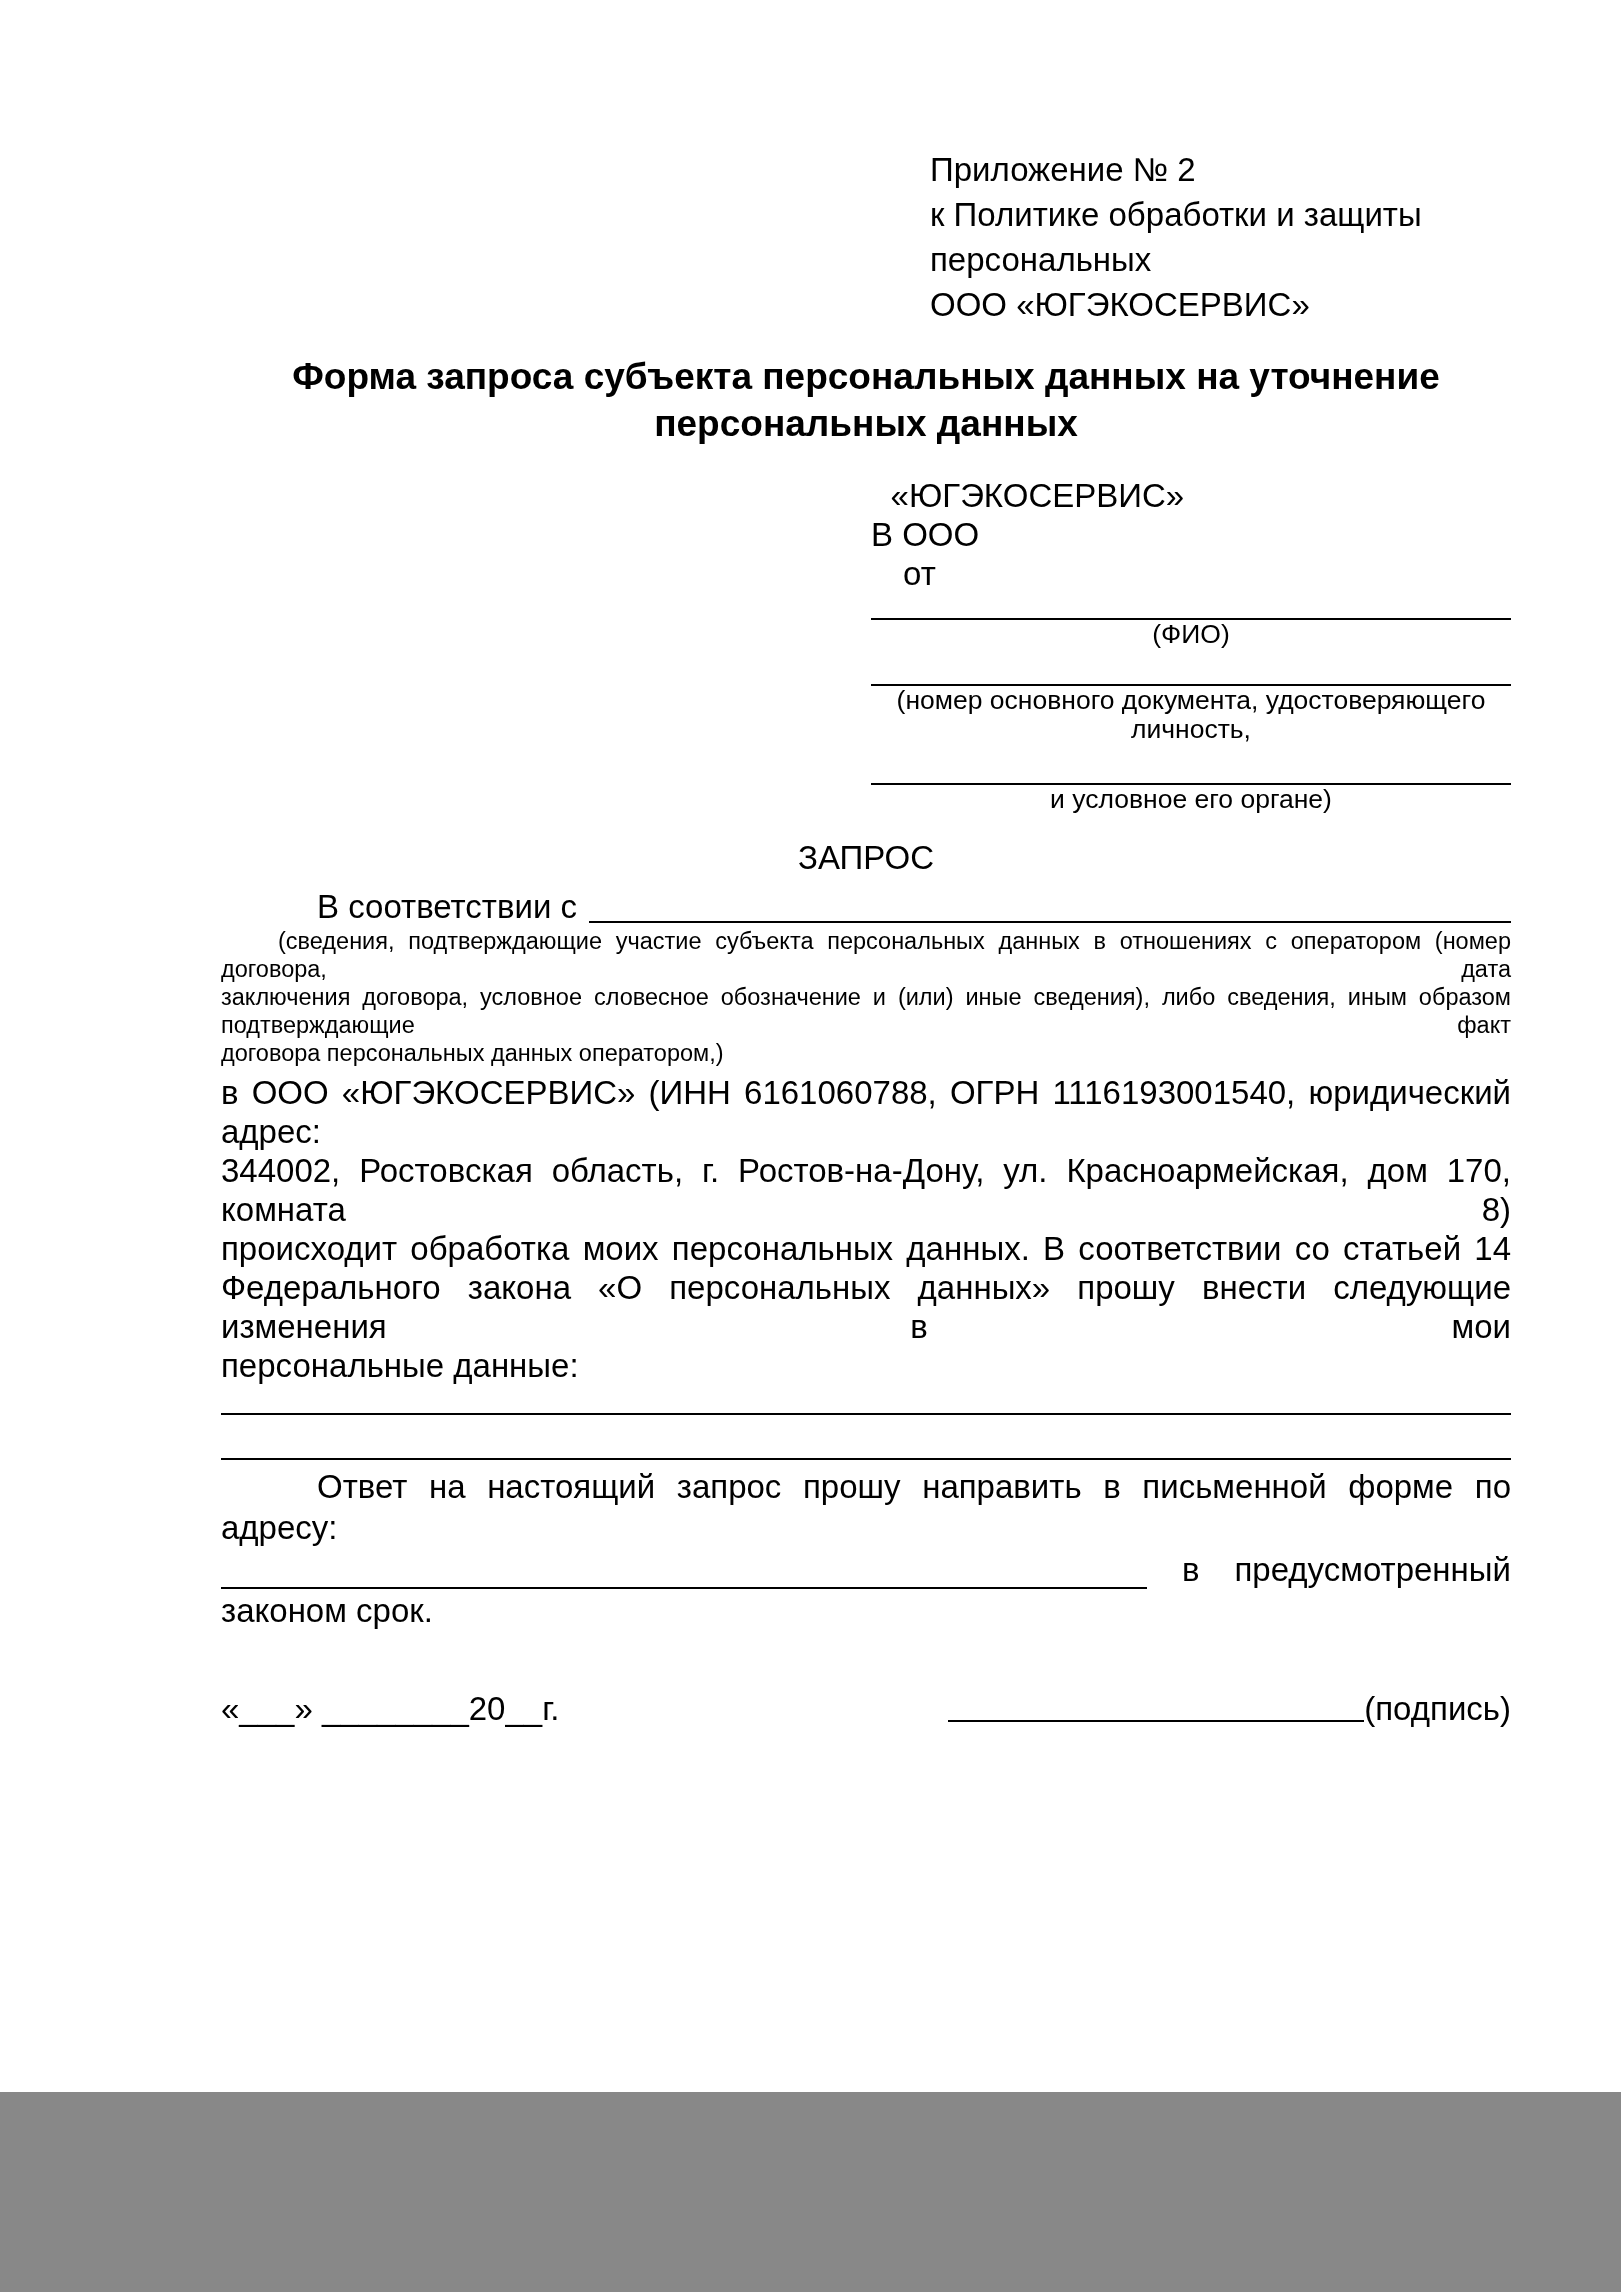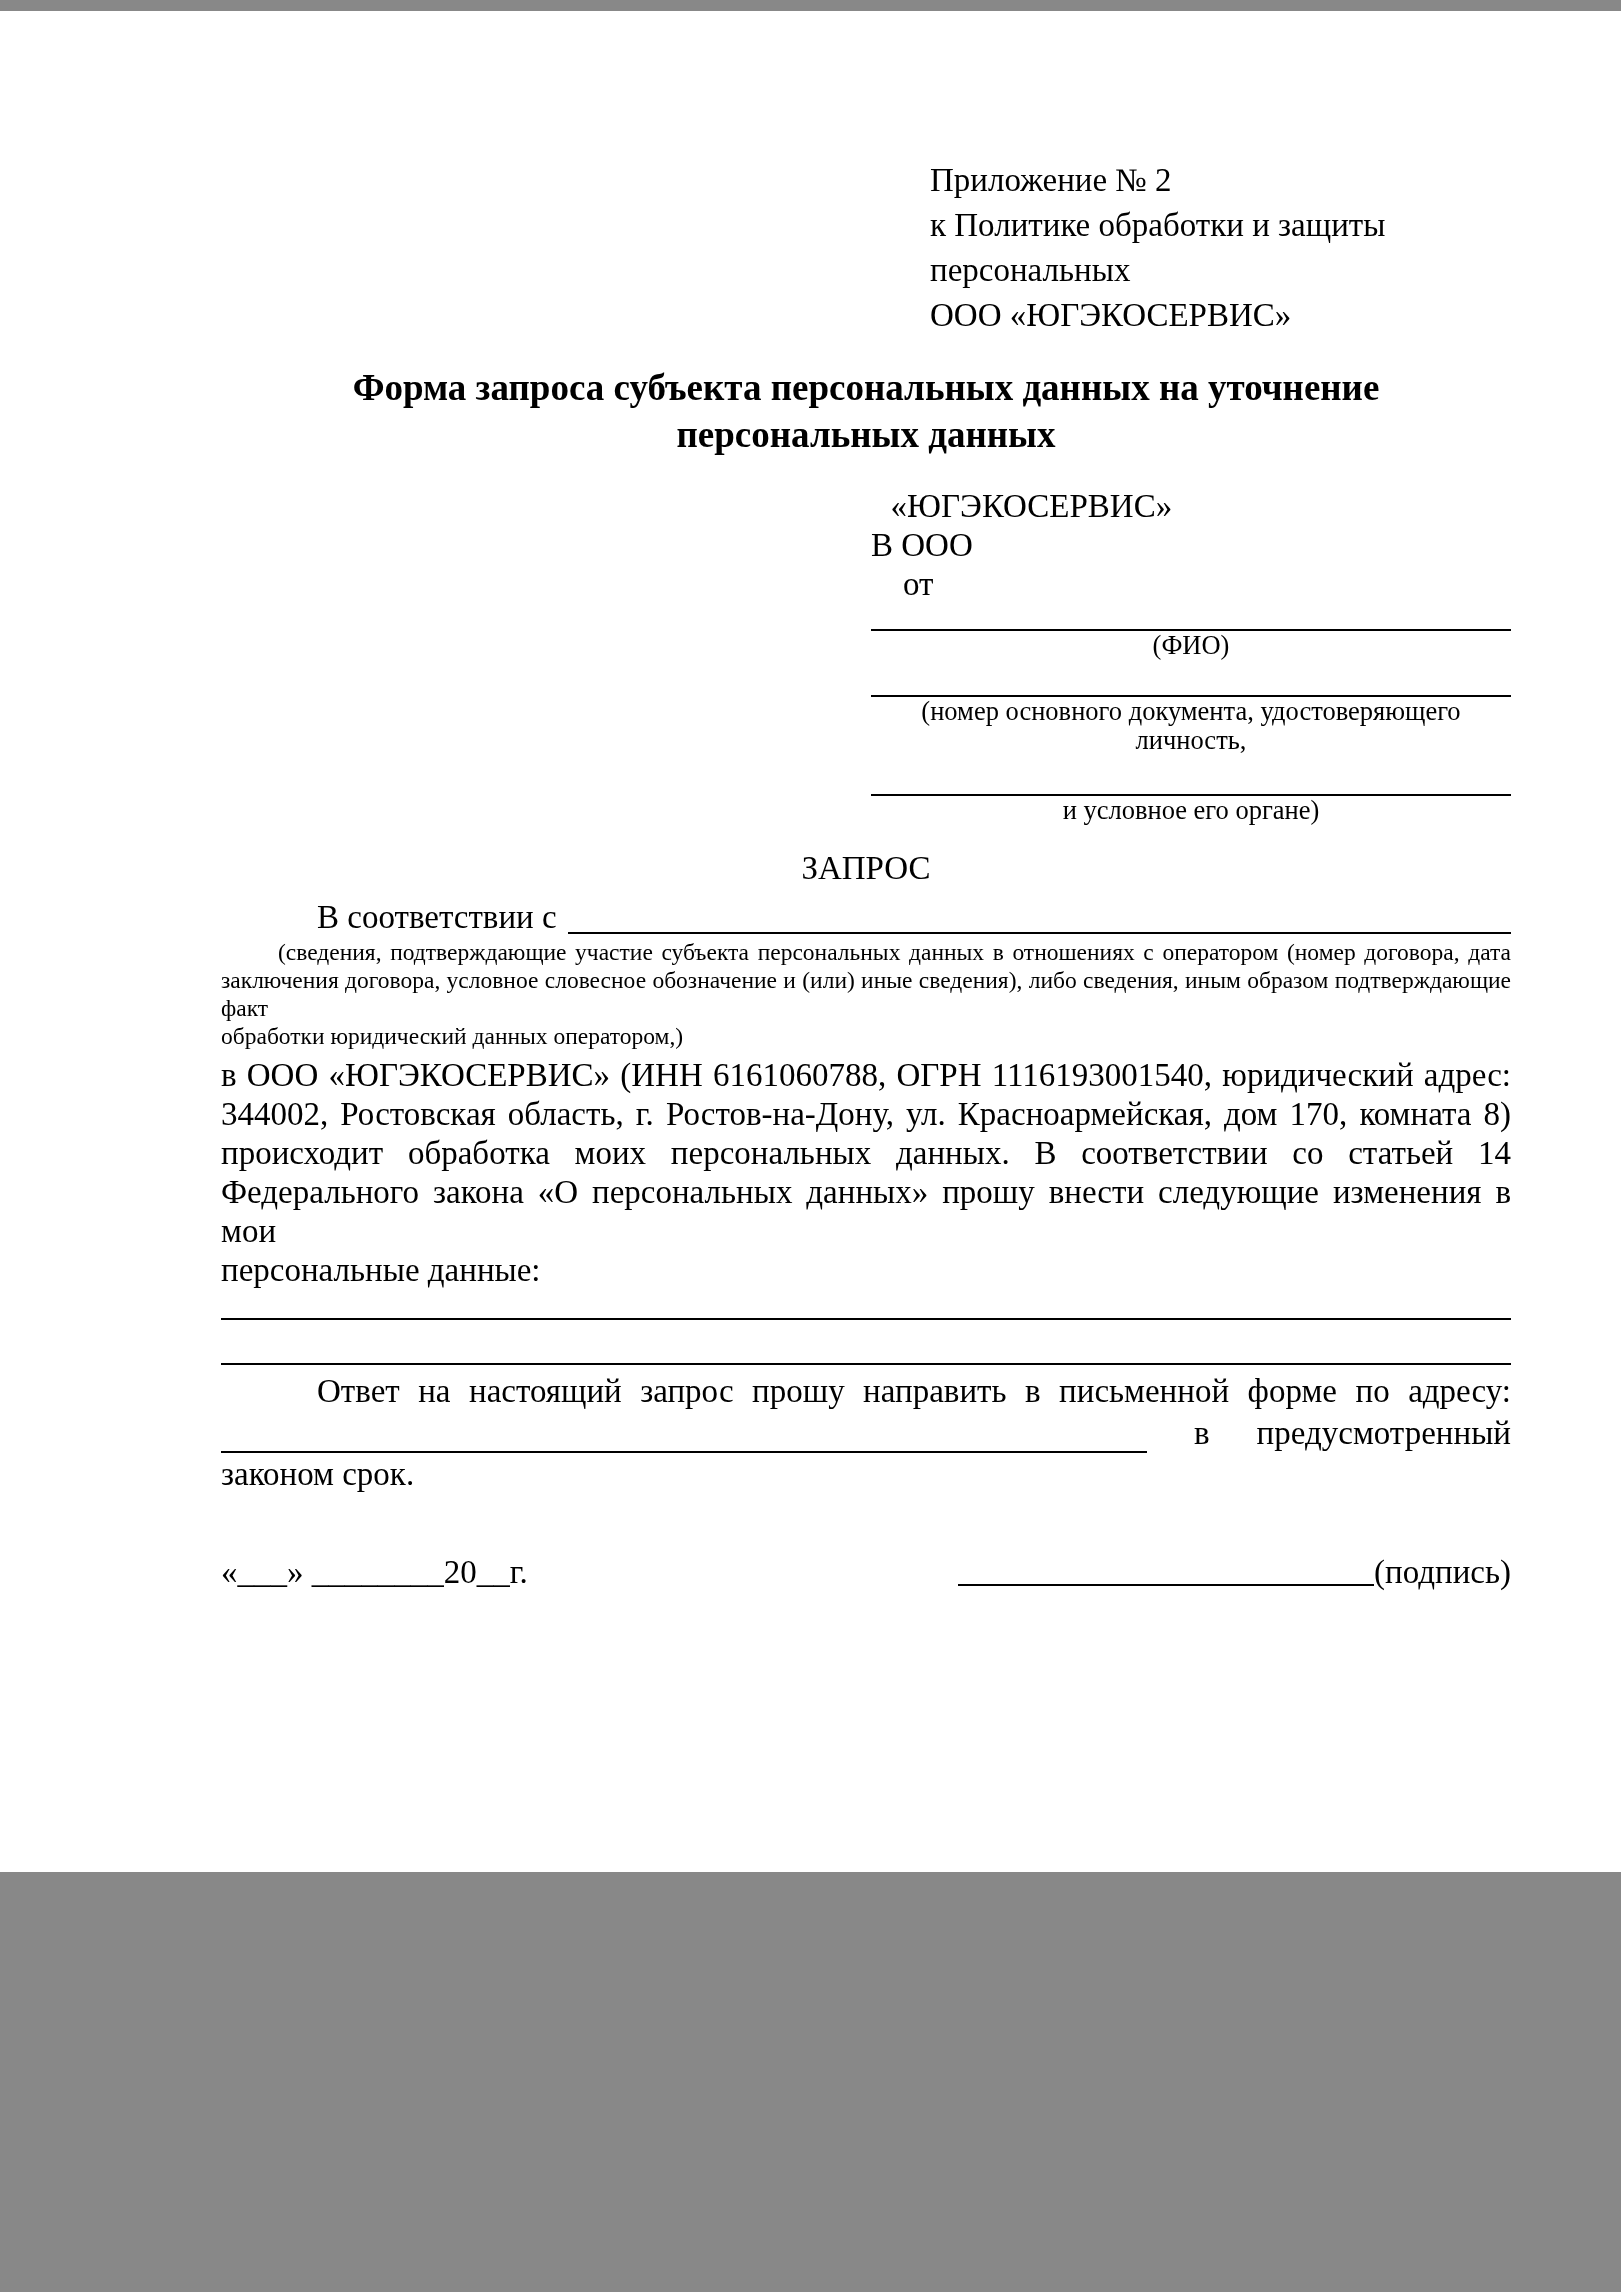--- a/index.html
+++ b/index.html
@@ -1,21 +1,21 @@
 <!DOCTYPE html>
 <html lang="ru"><head>
 <meta charset="utf-8">
 <style>
   html,body{margin:0;padding:0;background:#888;}
   .page{
-    width:1621px;height:1861px;background:#ffffff;color:#000;
-    font-family:Liberation Serif, serif;
+    width:1621px;height:2092px;background:#ffffff;color:#000;
+    font-family:Liberation Sans, sans-serif;
     font-size:33px;line-height:39px;
     box-sizing:border-box;padding:147px 110px 0 221px;
-    margin:11px auto;position:relative;overflow:hidden;
+    margin:0 auto;position:relative;overflow:hidden;
   }
   
   .header-note{margin-left:709px;line-height:45px;}
   
   .title{margin-top:25.5px;text-align:center;font-weight:bold;font-size:37px;line-height:47px;}
   
   .addressee{margin-top:29px;margin-left:650px;}
   .addr-line{line-height:39px;}
   .addr-org{padding-left:19.6px;}
   .addr-from{padding-left:32px;}
@@ -92,21 +92,21 @@
   <div class="request-heading">ЗАПРОС</div>
 
   <div class="intro-row">
     <span class="intro-prefix">В соответствии с</span>
     <div class="intro-blank"></div>
   </div>
 
   <div class="fine">
     <div class="fine-just fine-first">(сведения, подтверждающие участие субъекта персональных данных в отношениях с оператором (номер договора, дата</div>
     <div class="fine-just">заключения договора, условное словесное обозначение и (или) иные сведения), либо сведения, иным образом подтверждающие факт</div>
-    <div>обработки юридический данных оператором,)</div>
+    <div>договора персональных данных оператором,)</div>
   </div>
 
   <div class="body-par">
     <div class="body-line just">в ООО «ЮГЭКОСЕРВИС» (ИНН 6161060788, ОГРН 1116193001540, юридический адрес:</div>
     <div class="body-line just">344002, Ростовская область, г. Ростов-на-Дону, ул. Красноармейская, дом 170, комната 8)</div>
     <div class="body-line just">происходит обработка моих персональных данных. В соответствии со статьей 14</div>
     <div class="body-line just">Федерального закона «О персональных данных» прошу внести следующие изменения в мои</div>
     <div class="body-line">персональные данные:</div>
   </div>
 

